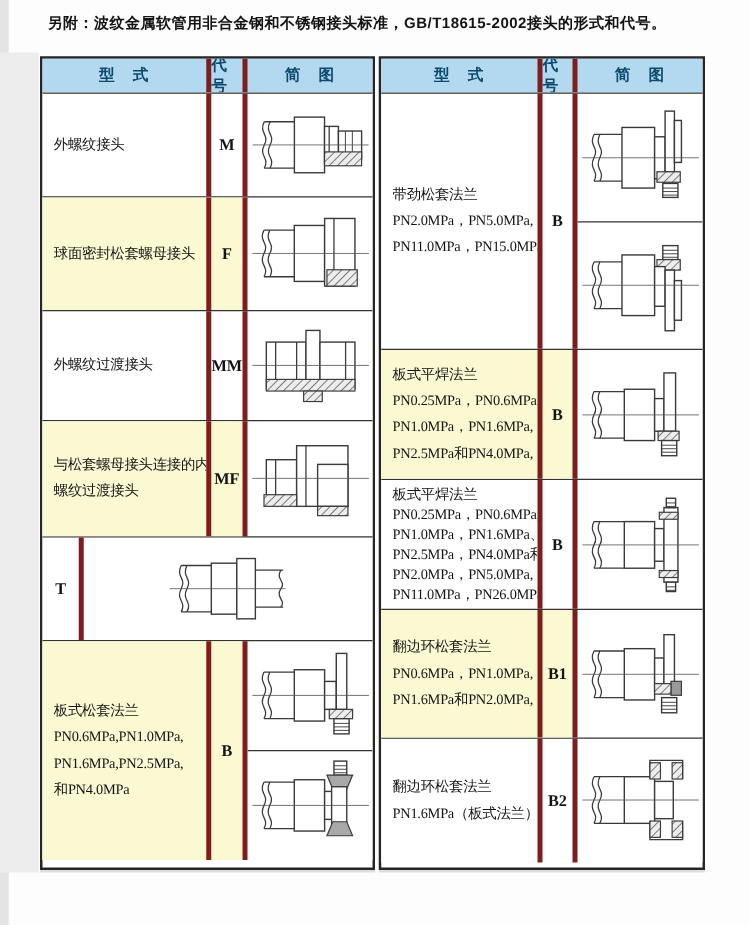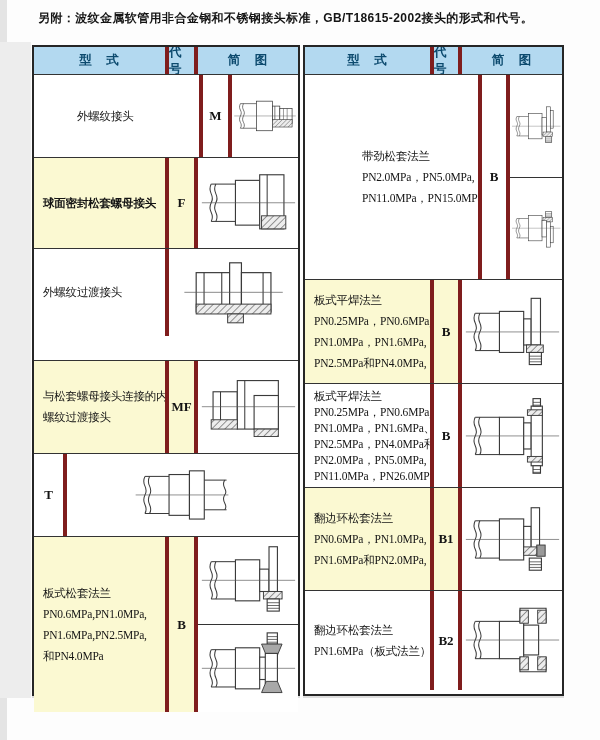--- a/index.html
+++ b/index.html
@@ -58,21 +58,21 @@
 <div class="page-title">另附：波纹金属软管用非合金钢和不锈钢接头标准，GB/T18615-2002接头的形式和代号。</div>
 
 <div class="tbl tbl-left">
   <div class="hdr">
     <div class="cell c1">型　式</div>
     <div class="cell c2">代号</div>
     <div class="cell c3">简　图</div>
   </div>
   <div class="rows">
       <div class="row" style="height: 83px;">
-    <div class="cell c1 type-cell" style="line-height: 21px; margin-left: 34px;">
+    <div class="cell c1 type-cell" style="line-height: 21px;">
           <div>外螺纹接头</div>
         </div>
     <div class="cell c2 code-cell">M</div>
     <div class="cell c3 diagram-cell">
           <div class="sub">
             <svg class="diag" viewBox="0 0 104 84" preserveAspectRatio="xMidYMid meet">
               <defs>
                 <pattern id="h1" width="5" height="5" patternUnits="userSpaceOnUse" patternTransform="rotate(45)">
                   <rect width="5" height="5" fill="#ededed"></rect>
                   <line x1="0" y1="0" x2="0" y2="5" stroke="#555" stroke-width="1.3"></line>
@@ -88,21 +88,21 @@
               <rect x="76" y="30" width="20" height="24" fill="#fff" stroke="#3a3a3a" stroke-width="1.2"></rect>
               <line x1="82" y1="30" x2="82" y2="54" stroke="#3a3a3a" stroke-width="0.8"></line>
               <line x1="88" y1="30" x2="88" y2="54" stroke="#3a3a3a" stroke-width="0.8"></line>
               <rect x="64" y="48" width="32" height="12" fill="url(#h1)" stroke="#3a3a3a" stroke-width="1"></rect>
               <line x1="2" y1="42" x2="102" y2="42" stroke="#555" stroke-width="0.7"></line>
             </svg>
           </div>
         </div>
   </div>
       <div class="row hl" style="height: 91px;">
-    <div class="cell c1 type-cell" style="line-height: 21px; font-weight: bold;">
+    <div class="cell c1 type-cell" style="line-height: 21px;">
           <div>球面密封松套螺母接头</div>
         </div>
     <div class="cell c2 code-cell">F</div>
     <div class="cell c3 diagram-cell">
           <div class="sub">
             <svg class="diag" viewBox="0 0 104 84" preserveAspectRatio="xMidYMid meet">
               <defs>
                 <pattern id="h2" width="5" height="5" patternUnits="userSpaceOnUse" patternTransform="rotate(45)">
                   <rect width="5" height="5" fill="#ededed"></rect>
                   <line x1="0" y1="0" x2="0" y2="5" stroke="#555" stroke-width="1.3"></line>
@@ -118,20 +118,21 @@
               <rect x="66" y="56" width="26" height="14" fill="url(#h2)" stroke="#3a3a3a" stroke-width="1"></rect>
               <line x1="2" y1="42" x2="102" y2="42" stroke="#555" stroke-width="0.7"></line>
             </svg>
           </div>
         </div>
   </div>
       <div class="row" style="height: 88px;">
     <div class="cell c1 type-cell" style="line-height: 21px;">
           <div>外螺纹过渡接头</div>
         </div>
+    <div class="cell c2 code-cell">MM</div>
     <div class="cell c3 diagram-cell">
           <div class="sub">
             <svg class="diag" viewBox="0 0 104 84" preserveAspectRatio="xMidYMid meet">
               <defs>
                 <pattern id="h3" width="5" height="5" patternUnits="userSpaceOnUse" patternTransform="rotate(45)">
                   <rect width="5" height="5" fill="#ededed"></rect>
                   <line x1="0" y1="0" x2="0" y2="5" stroke="#555" stroke-width="1.3"></line>
                 </pattern>
               </defs>
               <rect x="14" y="22" width="34" height="40" fill="#fff" stroke="#3a3a3a" stroke-width="1.2"></rect>
@@ -140,21 +141,21 @@
               <rect x="48" y="12" width="12" height="50" fill="#fff" stroke="#3a3a3a" stroke-width="1.2"></rect>
               <rect x="60" y="22" width="30" height="40" fill="#fff" stroke="#3a3a3a" stroke-width="1.2"></rect>
               <line x1="82" y1="22" x2="82" y2="62" stroke="#3a3a3a" stroke-width="1.1"></line>
               <rect x="14" y="54" width="76" height="10" fill="url(#h3)" stroke="#3a3a3a" stroke-width="1"></rect>
               <rect x="46" y="64" width="16" height="9" fill="url(#h3)" stroke="#3a3a3a" stroke-width="1"></rect>
               <line x1="2" y1="42" x2="102" y2="42" stroke="#555" stroke-width="0.7"></line>
             </svg>
           </div>
         </div>
   </div>
-      <div class="row hl" style="height: 93px; margin-top: 24px;">
+      <div class="row hl" style="height: 93px;">
     <div class="cell c1 type-cell" style="line-height: 21px;">
           <div>与松套螺母接头连接的内</div>
           <div>螺纹过渡接头</div>
         </div>
     <div class="cell c2 code-cell">MF</div>
     <div class="cell c3 diagram-cell">
           <div class="sub">
             <svg class="diag" viewBox="0 0 104 84" preserveAspectRatio="xMidYMid meet">
               <defs>
                 <pattern id="h4" width="5" height="5" patternUnits="userSpaceOnUse" patternTransform="rotate(45)">
@@ -260,21 +261,21 @@
     </div>
 </div>
 
 <div class="tbl tbl-right">
   <div class="hdr">
     <div class="cell c1">型　式</div>
     <div class="cell c2">代号</div>
     <div class="cell c3">简　图</div>
   </div>
   <div class="rows">
-      <div class="row" style="height: 205px; padding-left: 48px;">
+      <div class="row" style="height: 205px;">
     <div class="cell c1 type-cell" style="line-height: 21px;">
           <div>带劲松套法兰</div>
           <div>PN2.0MPa，PN5.0MPa,</div>
           <div>PN11.0MPa，PN15.0MPa,</div>
         </div>
     <div class="cell c2 code-cell">B</div>
     <div class="cell c3 diagram-cell">
           <div class="sub">
             <svg class="diag" viewBox="0 0 104 84" preserveAspectRatio="xMidYMid meet">
               <defs>

